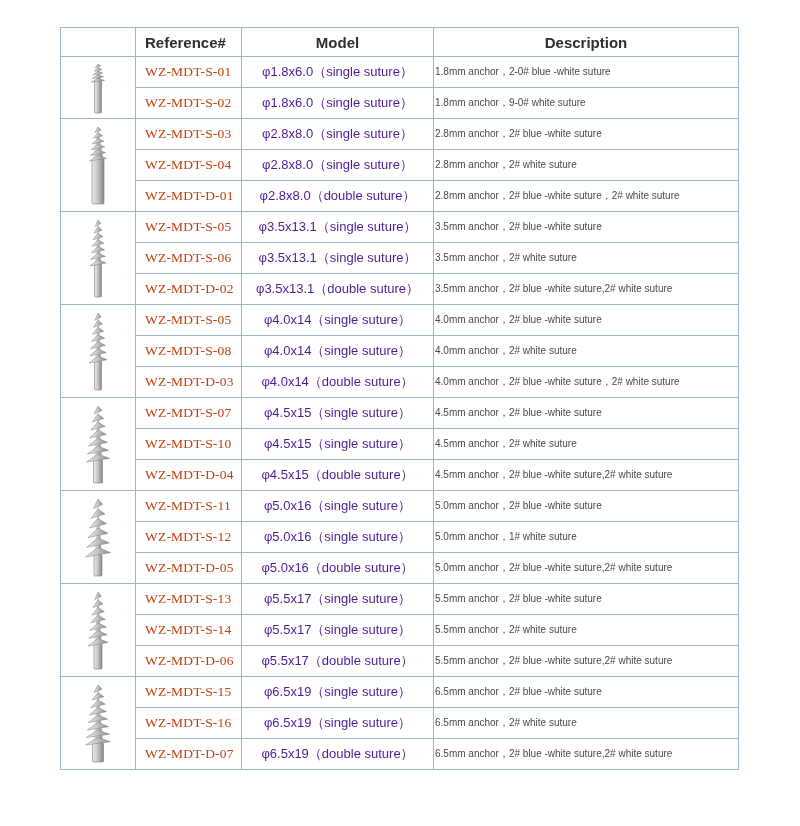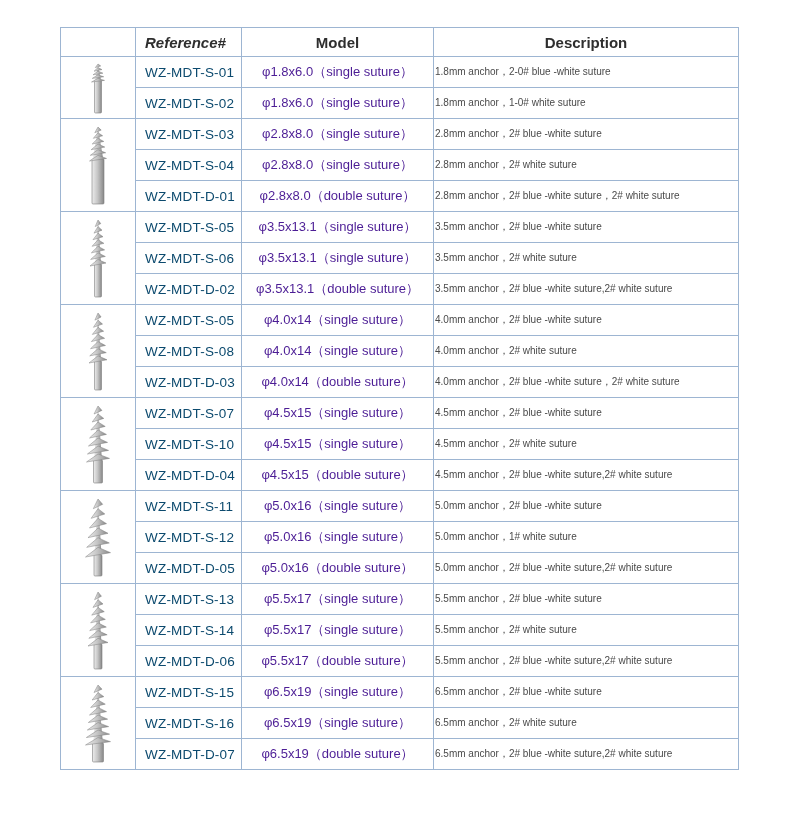--- a/index.html
+++ b/index.html
@@ -33,29 +33,30 @@
     overflow: hidden;
     white-space: nowrap;
   }
   .product-table th {
     height: 29px;
     font-size: 15px;
     font-weight: 700;
     color: #2e2e2e;
     background: #ffffff;
   }
-  th.col-ref  { text-align: left; padding-left: 9px; font-style: italic; }
+  th.col-ref  { text-align: left; padding-left: 9px; }
   th.col-model{ text-align: center; }
   th.col-desc { text-align: center; }
   .product-table td { height: 31px; background: #ffffff; }
   td.cell-ref {
     font-size: 13.5px;
-    color: #0c4a6e;
+    color: #c2410c;
     padding-left: 9px;
     letter-spacing: 0.2px;
+    font-family: Liberation Serif, serif;
   }
   td.cell-model {
     font-size: 13px;
     color: #4c1d95;
     text-align: center;
   }
   td.cell-desc {
     font-size: 10px;
     color: #4a4a4a;
     text-align: left;
@@ -106,21 +107,21 @@
               <polygon points="25.5,21 38.5,19.38 32,17.4" fill="url(#g0)" stroke="#808080" stroke-width="0.5"></polygon>
             </svg>
           </td>
           <td class="cell-ref">WZ-MDT-S-01</td>
           <td class="cell-model">φ1.8x6.0（single suture）</td>
           <td class="cell-desc">1.8mm anchor，2-0# blue -white suture</td>
         </tr>
         <tr>
           <td class="cell-ref">WZ-MDT-S-02</td>
           <td class="cell-model">φ1.8x6.0（single suture）</td>
-          <td class="cell-desc">1.8mm anchor，1-0# white suture</td>
+          <td class="cell-desc">1.8mm anchor，9-0# white suture</td>
         </tr>
         <tr>
           <td class="cell-img" rowspan="3">
             <svg width="64" height="82">
               <defs>
                 <linearGradient id="g1" x1="0" y1="0" x2="1" y2="0">
                   <stop offset="0%" stop-color="#ececec"></stop>
                   <stop offset="45%" stop-color="#c7c7c7"></stop>
                   <stop offset="100%" stop-color="#878787"></stop>
                 </linearGradient>

